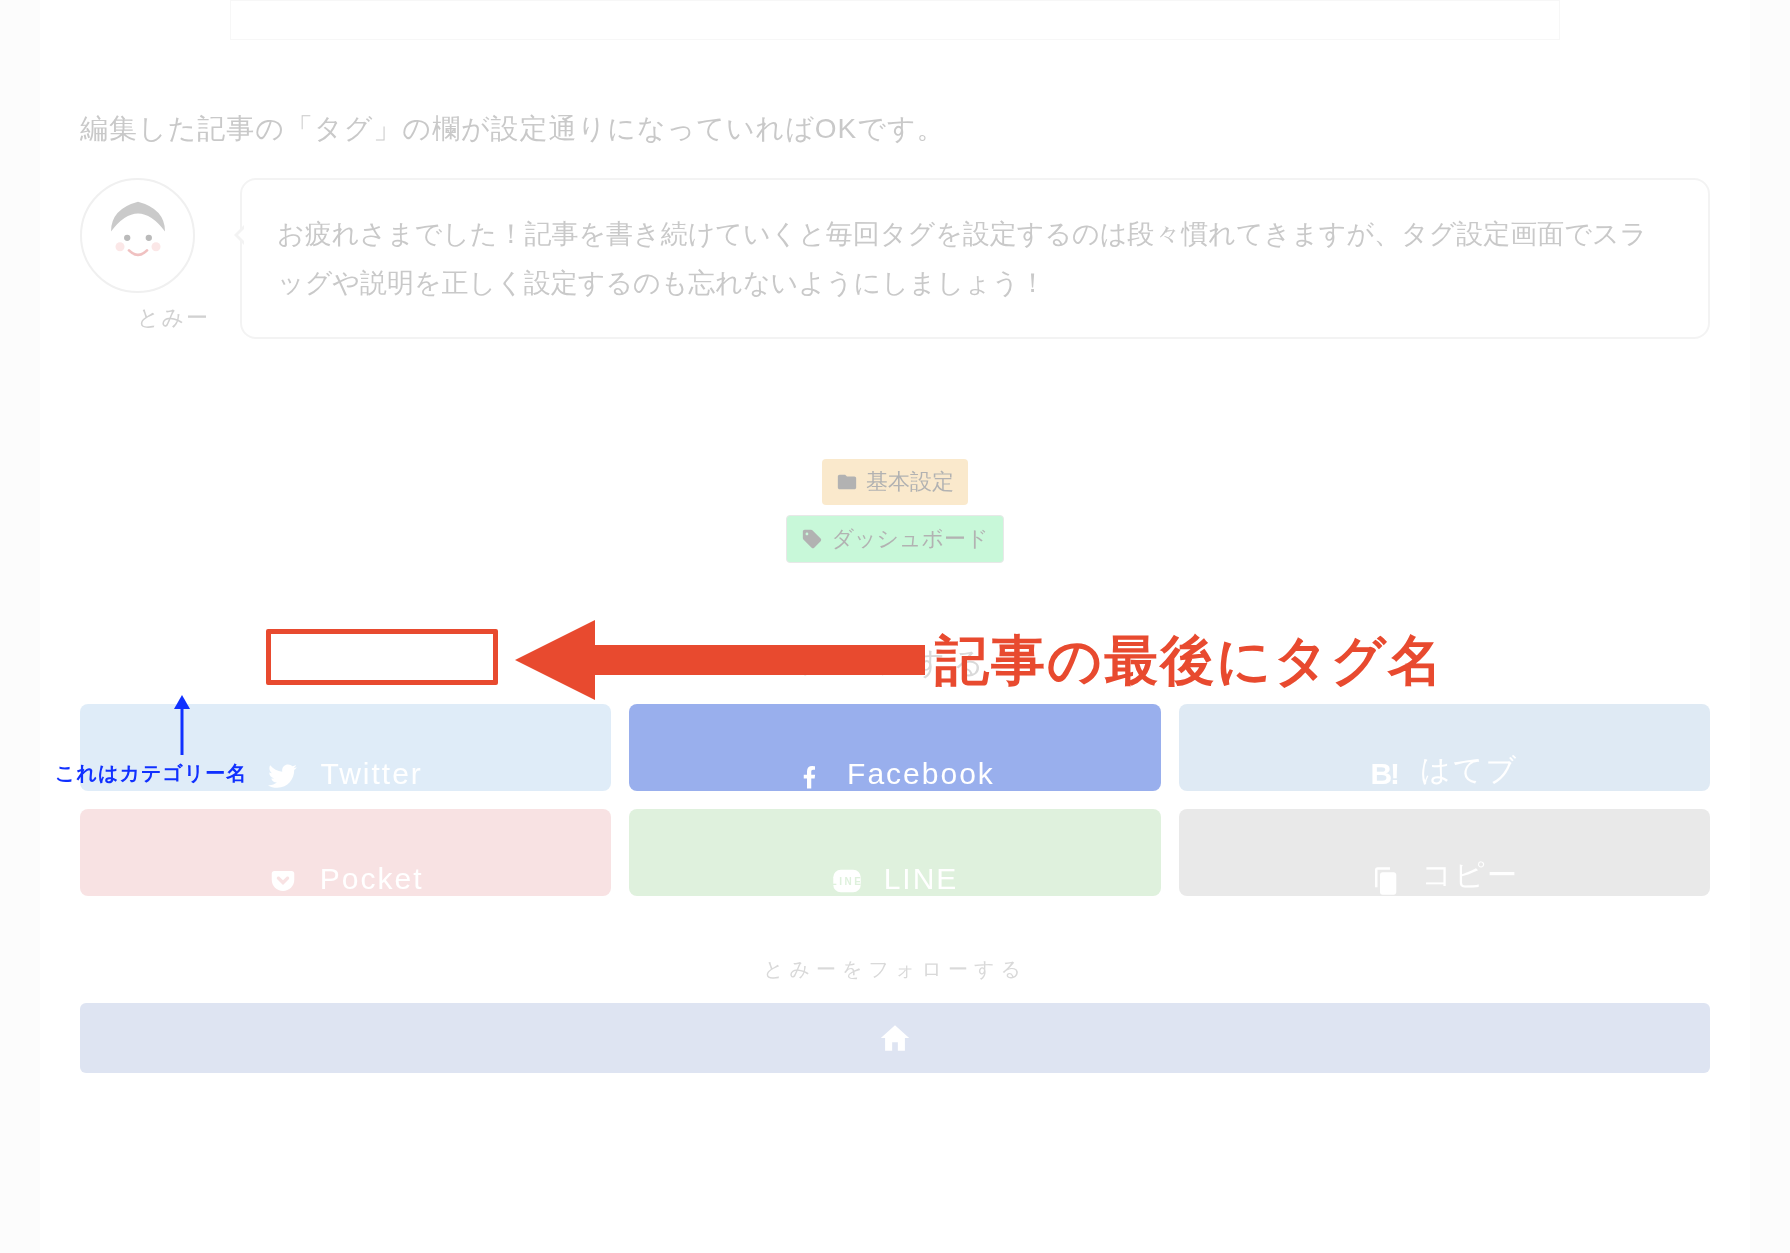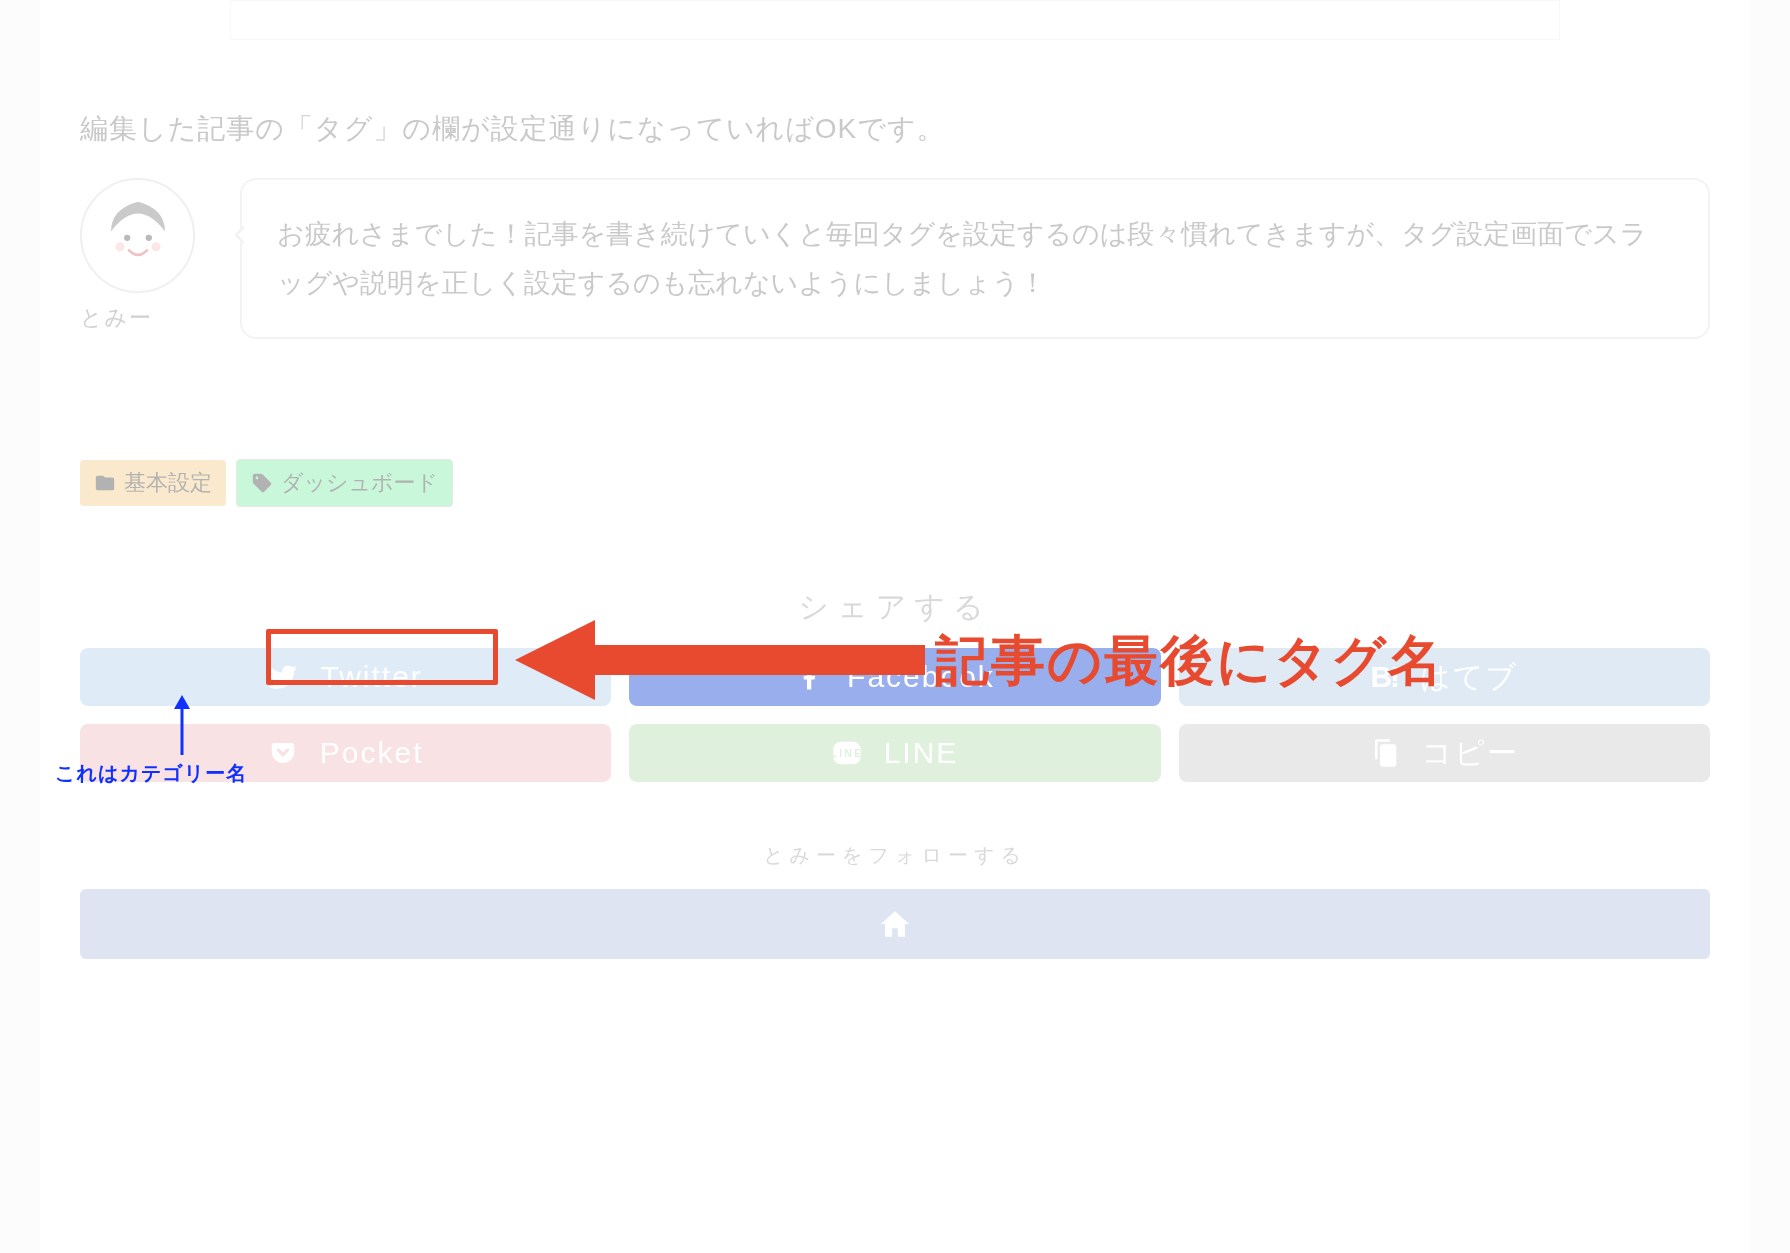--- a/index.html
+++ b/index.html
@@ -32,21 +32,21 @@
     color: #888;
     padding: 20px 0 30px 0;
     letter-spacing: 1px;
   }
   .speech-row {
     display: flex;
     align-items: flex-start;
     gap: 30px;
     margin-bottom: 120px;
   }
-  .avatar-col { text-align: left; width: 130px; flex: 0 0 130px; }
+  .avatar-col { text-align: right; width: 130px; flex: 0 0 130px; }
   .avatar-circle {
     width: 115px; height: 115px; border-radius: 50%;
     border: 2px solid #ddd;
     display: flex; align-items: center; justify-content: center;
     background: #fff;
   }
   .avatar-svg { width: 90px; height: 90px; }
   .avatar-name { font-size: 22px; color: #999; margin-top: 10px; letter-spacing: 2px; }
   .bubble {
     position: relative;
@@ -67,20 +67,21 @@
   .bubble::after {
     content: "";
     position: absolute; left: -14px; top: 45px;
     border: 10px solid transparent; border-right: 10px solid #fff;
   }
 
   .badge-row {
     display: flex; gap: 10px; align-items: center;
     margin-bottom: 80px;
     position: relative;
+    flex-direction: column;
   }
   .badge {
     display: inline-flex; align-items: center; gap: 8px;
     padding: 8px 14px;
     font-size: 22px;
     border-radius: 4px;
   }
   .badge .icon { width: 22px; height: 22px; display: inline-flex; }
   .badge.cat {
     background: #f3cf8f;
@@ -99,22 +100,22 @@
     letter-spacing: 8px;
     margin-bottom: 20px;
   }
   .share-grid {
     display: grid;
     grid-template-columns: repeat(3, 1fr);
     gap: 18px;
     margin-bottom: 60px;
   }
   .share-btn {
-    display: flex; align-items: center; justify-content: center; gap: 22px;
-    height: 58px;
+    display: flex; align-items: flex-end; justify-content: center; gap: 22px;
+    height: 87px;
     border-radius: 8px;
     font-size: 30px;
     color: #ffffff;
     letter-spacing: 2px;
     cursor: pointer;
     user-select: none;
   }
   .share-btn .icon { width: 30px; height: 30px; display: inline-flex; align-items:center; justify-content:center;}
   .twitter  { background: #b9d6ef; }
   .facebook { background: #1d4ed8; }

